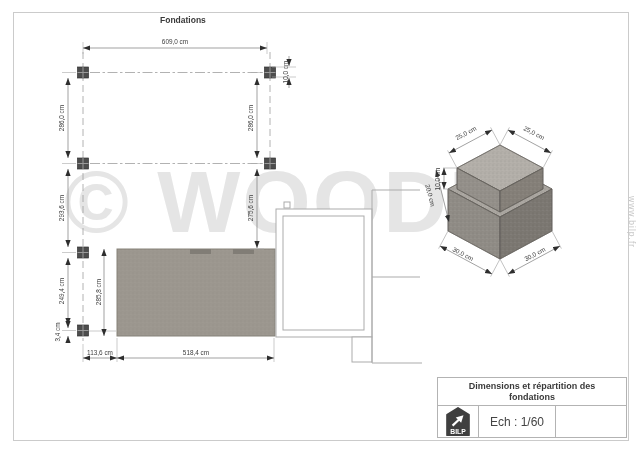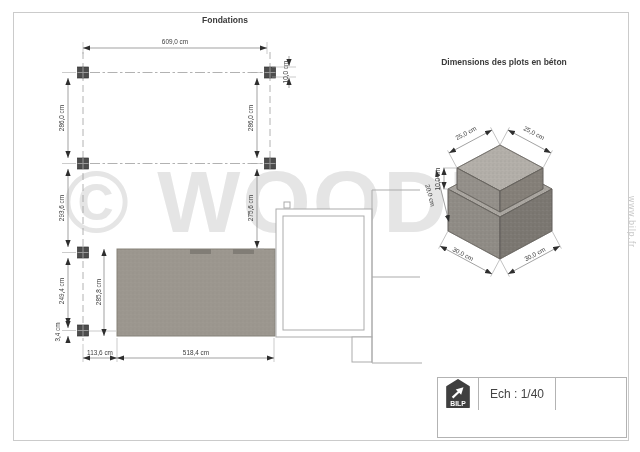--- a/index.html
+++ b/index.html
@@ -6,21 +6,21 @@
   #stage{position:relative;width:640px;height:452px;background:#ffffff;overflow:hidden;
          font-family:"Liberation Sans",sans-serif;}
   #watermark{position:absolute;left:64px;top:158px;font-size:88px;font-weight:bold;
              color:#e5e5e5;letter-spacing:2px;white-space:nowrap;z-index:0;line-height:1;}
   #site-vert{position:absolute;left:637px;top:196px;transform:rotate(90deg);
              transform-origin:0 0;font-size:8.5px;color:#c7c7c7;letter-spacing:1px;z-index:3;}
   #frame{position:absolute;left:13px;top:12px;width:614px;height:427px;
          border:1px solid #cbcbcb;z-index:1;}
   #drawing{position:absolute;left:0;top:0;z-index:2;}
   .sec-title{position:absolute;z-index:3;font-weight:bold;font-size:8.5px;color:#3a3a3a;
-             text-align:center;}
+             text-align:left;}
   #plan-title{left:160px;top:15px;width:130px;}
   #block-title{left:414px;top:57px;width:180px;}
   #title-block{position:absolute;left:437px;top:377px;width:190px;height:61px;z-index:3;
                border:1px solid #b3b3b3;background:#fff;box-sizing:border-box;}
   #tb-header{border-bottom:1px solid #b3b3b3;font-weight:bold;font-size:9px;color:#3a3a3a;
              text-align:center;padding:3px 18px 2px;line-height:1.25;height:22px;}
   #tb-row{display:flex;height:32px;}
   #tb-logo-cell{width:40px;border-right:1px solid #b3b3b3;display:flex;
                 align-items:center;justify-content:center;}
   #tb-scale{width:76px;border-right:1px solid #b3b3b3;display:flex;align-items:center;
@@ -32,21 +32,20 @@
 </head>
 <body>
 
 <div id="stage">
 
   <div id="watermark">© WOODIY</div>
 
   <div id="frame"></div>
 
   <div id="plan-title" class="sec-title">Fondations</div>
-  <div id="block-title" class="sec-title">Dimensions des plots en béton</div>
 
   <svg id="drawing" width="640" height="452" viewBox="0 0 640 452">
     <defs>
       <marker id="ar" markerWidth="8" markerHeight="6" refX="7" refY="2.6" orient="auto-start-reverse" markerUnits="userSpaceOnUse">
         <path d="M0,0 L7,2.6 L0,5.2 z" fill="#2e2e2e"></path>
       </marker>
       <pattern id="speck" width="4" height="4" patternUnits="userSpaceOnUse">
         <circle cx="1" cy="1" r="0.5" fill="rgba(0,0,0,0.14)"></circle>
         <circle cx="3" cy="2.6" r="0.45" fill="rgba(255,255,255,0.20)"></circle>
         <circle cx="2" cy="3.5" r="0.35" fill="rgba(0,0,0,0.12)"></circle>
@@ -198,27 +197,28 @@
 
     <text x="467" y="135" text-anchor="middle" transform="rotate(-28 467 135)">25,0 cm</text>
     <text x="533" y="135" text-anchor="middle" transform="rotate(28 533 135)">25,0 cm</text>
     <text x="440" y="179" text-anchor="middle" transform="rotate(-90 440 179)">10,0 cm</text>
     <text x="428" y="196" text-anchor="middle" transform="rotate(76 428 196)">20,0 cm</text>
     <text x="462" y="256" text-anchor="middle" transform="rotate(28 462 256)">30,0 cm</text>
     <text x="536" y="256" text-anchor="middle" transform="rotate(-28 536 256)">30,0 cm</text>
   </svg>
 
   <div id="title-block">
+    <div id="tb-header">Dimensions et répartition des fondations</div>
     <div id="tb-row">
       <div id="tb-logo-cell">
         <svg width="28" height="30" viewBox="0 0 30 33">
           <polygon points="15,1 27,8.5 27,31 3,31 3,8.5" fill="#3f3f3f" stroke="#3f3f3f" stroke-width="2" stroke-linejoin="round"></polygon>
           <line x1="9" y1="20.5" x2="16.5" y2="13.5" stroke="#ffffff" stroke-width="2.4"></line>
           <polygon points="21,9 12.5,11.5 18.5,17.2" fill="#ffffff"></polygon>
           <text x="15" y="29.5" text-anchor="middle" fill="#ffffff" style="font-size:7.5px;font-weight:bold;fill:#fff">BILP</text>
         </svg>
       </div>
-      <div id="tb-scale">Ech : 1/40</div>
+      <div id="tb-scale">Ech : 1/60</div>
     </div>
   </div>
 
   <div id="site-vert">www.bilp.fr</div>
 </div>
 
 </body></html>

